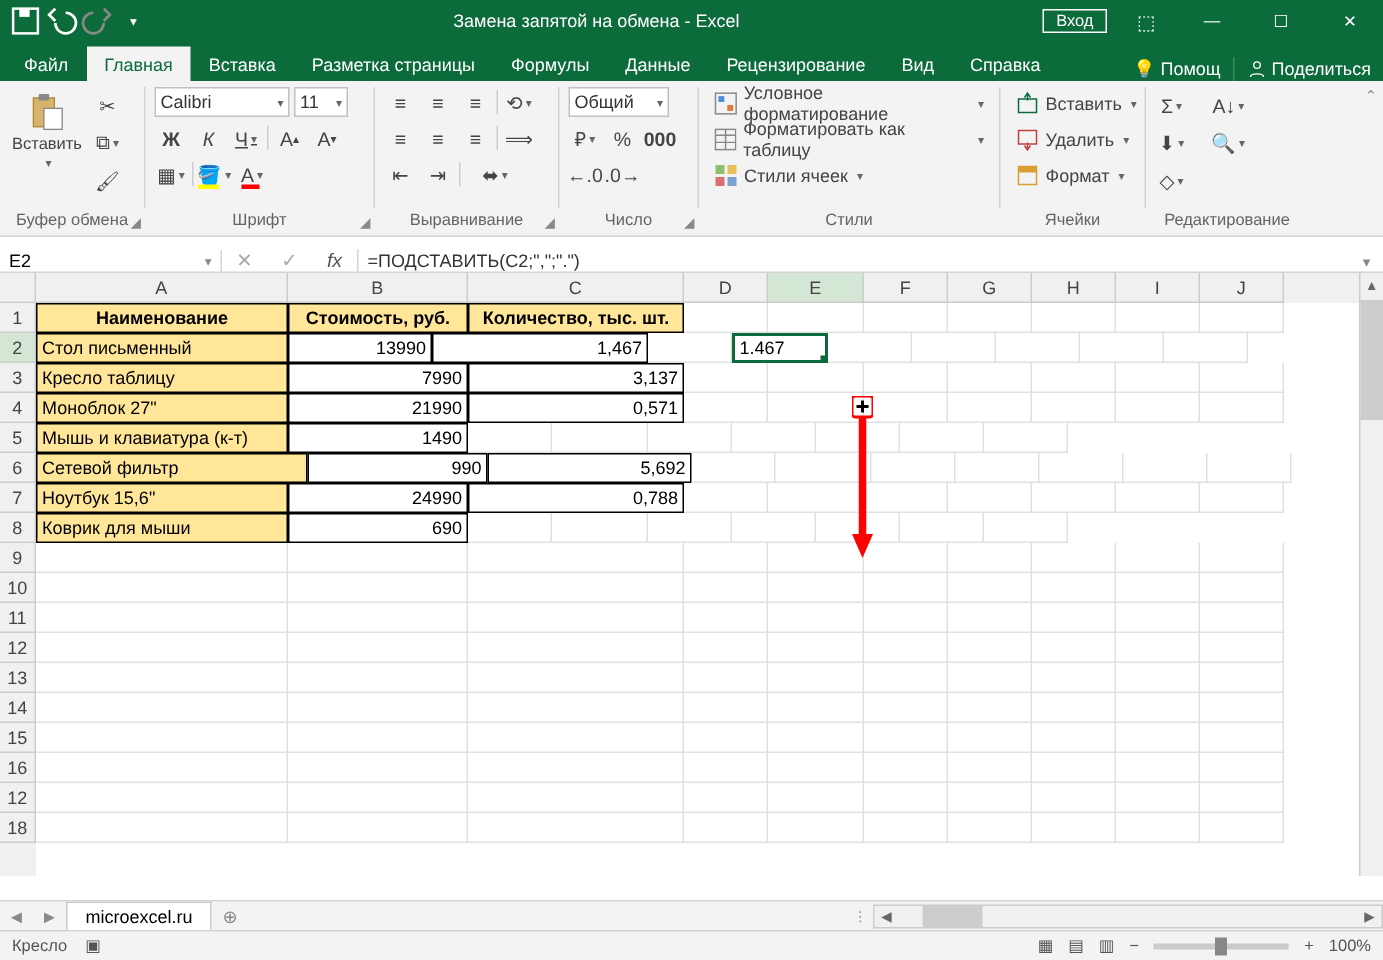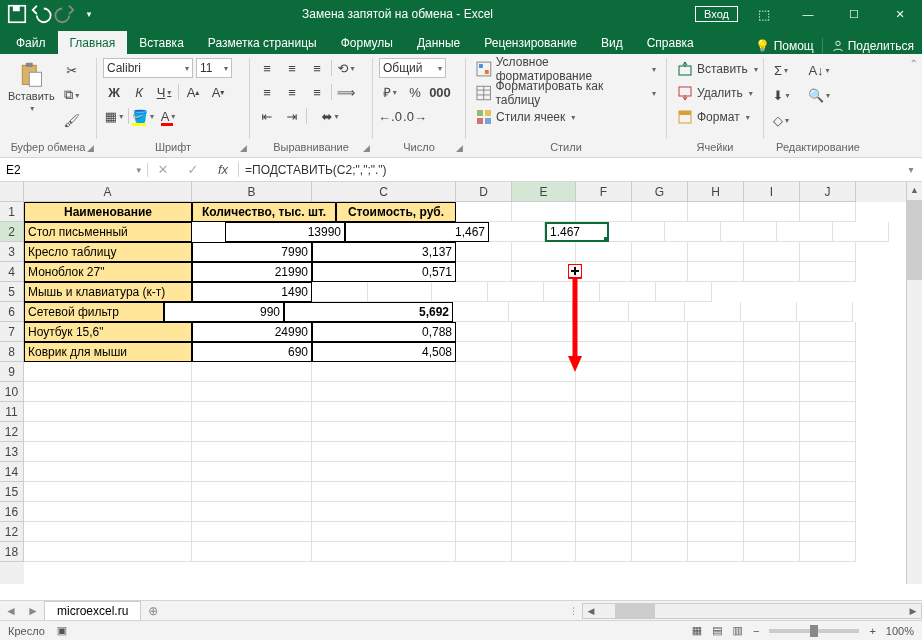--- a/index.html
+++ b/index.html
@@ -33,21 +33,21 @@
 .bigbtn svg { width: 28px; height: 28px; }
 .col { display: flex; flex-direction: column; gap: 3px; }
 .row { display: flex; gap: 3px; align-items: center; }
 .smbtn { width: 22px; height: 20px; display: flex; align-items: center; justify-content: center; font-size: 13px; color: #444; }
 .combo { height: 20px; border: 1px solid #c0c0c0; background: #fff; font-size: 12px; display: flex; align-items: center; padding: 0 3px; color: #333; }
 .dd { font-size: 8px; color: #666; margin-left: 2px; }
 .styleitem { height: 22px; display: flex; align-items: center; gap: 4px; font-size: 12px; color: #444; padding: 0 4px; }
 .styleitem svg { width: 16px; height: 16px; }
 
 
-.fxbar { height: 24px; border-bottom: 1px solid #d4d4d4; display: flex; align-items: center; background: #fff; }
+.fxbar { height: 24px; border-bottom: 1px solid #d4d4d4; display: flex; align-items: flex-end; background: #fff; }
 .namebox { width: 148px; border-right: 1px solid #d4d4d4; display: flex; align-items: center; padding: 0 6px; font-size: 12px; }
 .namebox span.dd2 { margin-left: auto; font-size: 9px; color: #888; }
 .fxbtns { display: flex; align-items: center; border-right: 1px solid #d4d4d4; }
 .fxbtns span { width: 30px; display: flex; align-items: center; justify-content: center; color: #aaa; font-size: 13px; }
 .fxinput { flex: 1; padding: 0 6px; display: flex; align-items: center; font-size: 12px; color: #333; }
 .fxexpand { width: 22px; display: flex; align-items: center; justify-content: center; color: #888; font-size: 10px; }
 
 
 .gridwrap { position: absolute; top: 182px; left: 0; right: 0; bottom: 40px; overflow: hidden; }
 .corner { position: absolute; left: 0; top: 0; width: 24px; height: 20px; background: #f0f0f0; border-right: 1px solid #ccc; border-bottom: 1px solid #ccc; }
@@ -399,33 +399,33 @@
       <div>13</div>
       <div>14</div>
       <div>15</div>
       <div>16</div>
       <div>12</div>
       <div>18</div>
     </div>
   <div class="cells" id="cells">
       <div class="crow">
         <div class="cell hdr" style="width: 168px;">Наименование</div>
+        <div class="cell hdr" style="width: 120px;">Стоимость, руб.</div>
         <div class="cell hdr" style="width: 144px;">Количество, тыс. шт.</div>
-        <div class="cell hdr" style="width: 120px;">Стоимость, руб.</div>
         <div class="cell " style="width: 56px;"></div>
         <div class="cell " style="width: 64px;"></div>
         <div class="cell " style="width: 56px;"></div>
         <div class="cell " style="width: 56px;"></div>
         <div class="cell " style="width: 56px;"></div>
         <div class="cell " style="width: 56px;"></div>
         <div class="cell " style="width: 56px;"></div>
       </div>
       <div class="crow">
         <div class="cell dcell" style="width: 168px;">Стол письменный</div>
-        <div class="cell ncell" style="width: 120px; justify-content: flex-end; margin-left: 33px;">13990</div>
+        <div class="cell ncell" style="width: 96px; justify-content: flex-end;">13990</div>
         <div class="cell ncell" style="width: 144px; justify-content: flex-end;">1,467</div>
         <div class="cell " style="width: 56px;"></div>
         <div class="cell selcell" style="width: 64px;">1.467<div class="fill-handle"></div></div>
         <div class="cell " style="width: 56px;"></div>
         <div class="cell " style="width: 56px;"></div>
         <div class="cell " style="width: 56px;"></div>
         <div class="cell " style="width: 56px;"></div>
         <div class="cell " style="width: 56px;"></div>
       </div>
       <div class="crow">
@@ -457,23 +457,23 @@
         <div class="cell ncell" style="width: 120px; justify-content: flex-end;">1490</div>
         <div class="cell " style="width: 56px;"></div>
         <div class="cell " style="width: 64px;"></div>
         <div class="cell " style="width: 56px;"></div>
         <div class="cell " style="width: 56px;"></div>
         <div class="cell " style="width: 56px;"></div>
         <div class="cell " style="width: 56px;"></div>
         <div class="cell " style="width: 56px;"></div>
       </div>
       <div class="crow">
-        <div class="cell dcell" style="width: 140px;">Сетевой фильтр</div>
+        <div class="cell dcell" style="width: 181px;">Сетевой фильтр</div>
         <div class="cell ncell" style="width: 120px; justify-content: flex-end;">990</div>
-        <div class="cell ncell" style="width: 169px; justify-content: flex-end; font-weight: bold;">5,692</div>
+        <div class="cell ncell" style="width: 136px; justify-content: flex-end;">5,692</div>
         <div class="cell " style="width: 56px;"></div>
         <div class="cell " style="width: 64px;"></div>
         <div class="cell " style="width: 56px;"></div>
         <div class="cell " style="width: 56px;"></div>
         <div class="cell " style="width: 56px;"></div>
         <div class="cell " style="width: 56px;"></div>
         <div class="cell " style="width: 56px;"></div>
       </div>
       <div class="crow">
         <div class="cell dcell" style="width: 168px;">Ноутбук 15,6"</div>
@@ -483,21 +483,20 @@
         <div class="cell " style="width: 64px;"></div>
         <div class="cell " style="width: 56px;"></div>
         <div class="cell " style="width: 56px;"></div>
         <div class="cell " style="width: 56px;"></div>
         <div class="cell " style="width: 56px;"></div>
         <div class="cell " style="width: 56px;"></div>
       </div>
       <div class="crow">
         <div class="cell dcell" style="width: 168px;">Коврик для мыши</div>
         <div class="cell ncell" style="width: 120px; justify-content: flex-end;">690</div>
-        <div class="cell ncell" style="width: 144px; justify-content: flex-end;">4,508</div>
         <div class="cell " style="width: 56px;"></div>
         <div class="cell " style="width: 64px;"></div>
         <div class="cell " style="width: 56px;"></div>
         <div class="cell " style="width: 56px;"></div>
         <div class="cell " style="width: 56px;"></div>
         <div class="cell " style="width: 56px;"></div>
         <div class="cell " style="width: 56px;"></div>
       </div>
       <div class="crow">
         <div class="cell " style="width: 168px;"></div>

